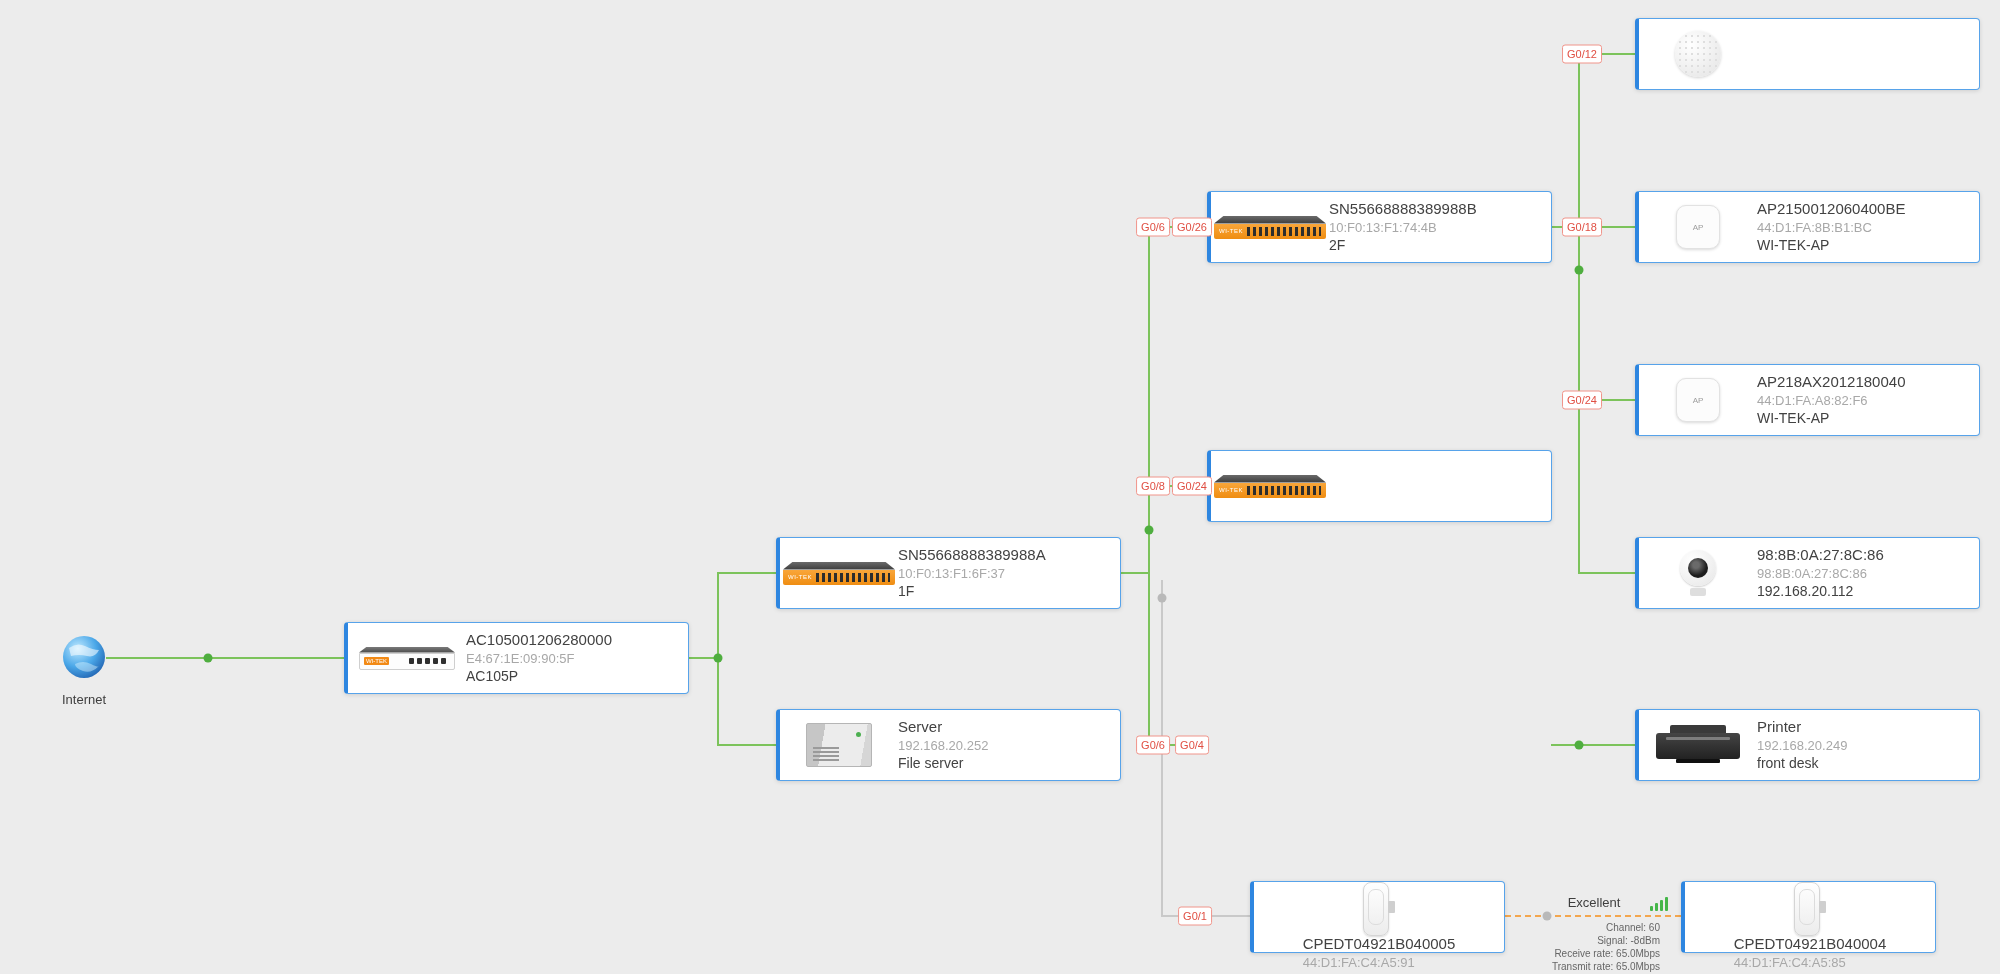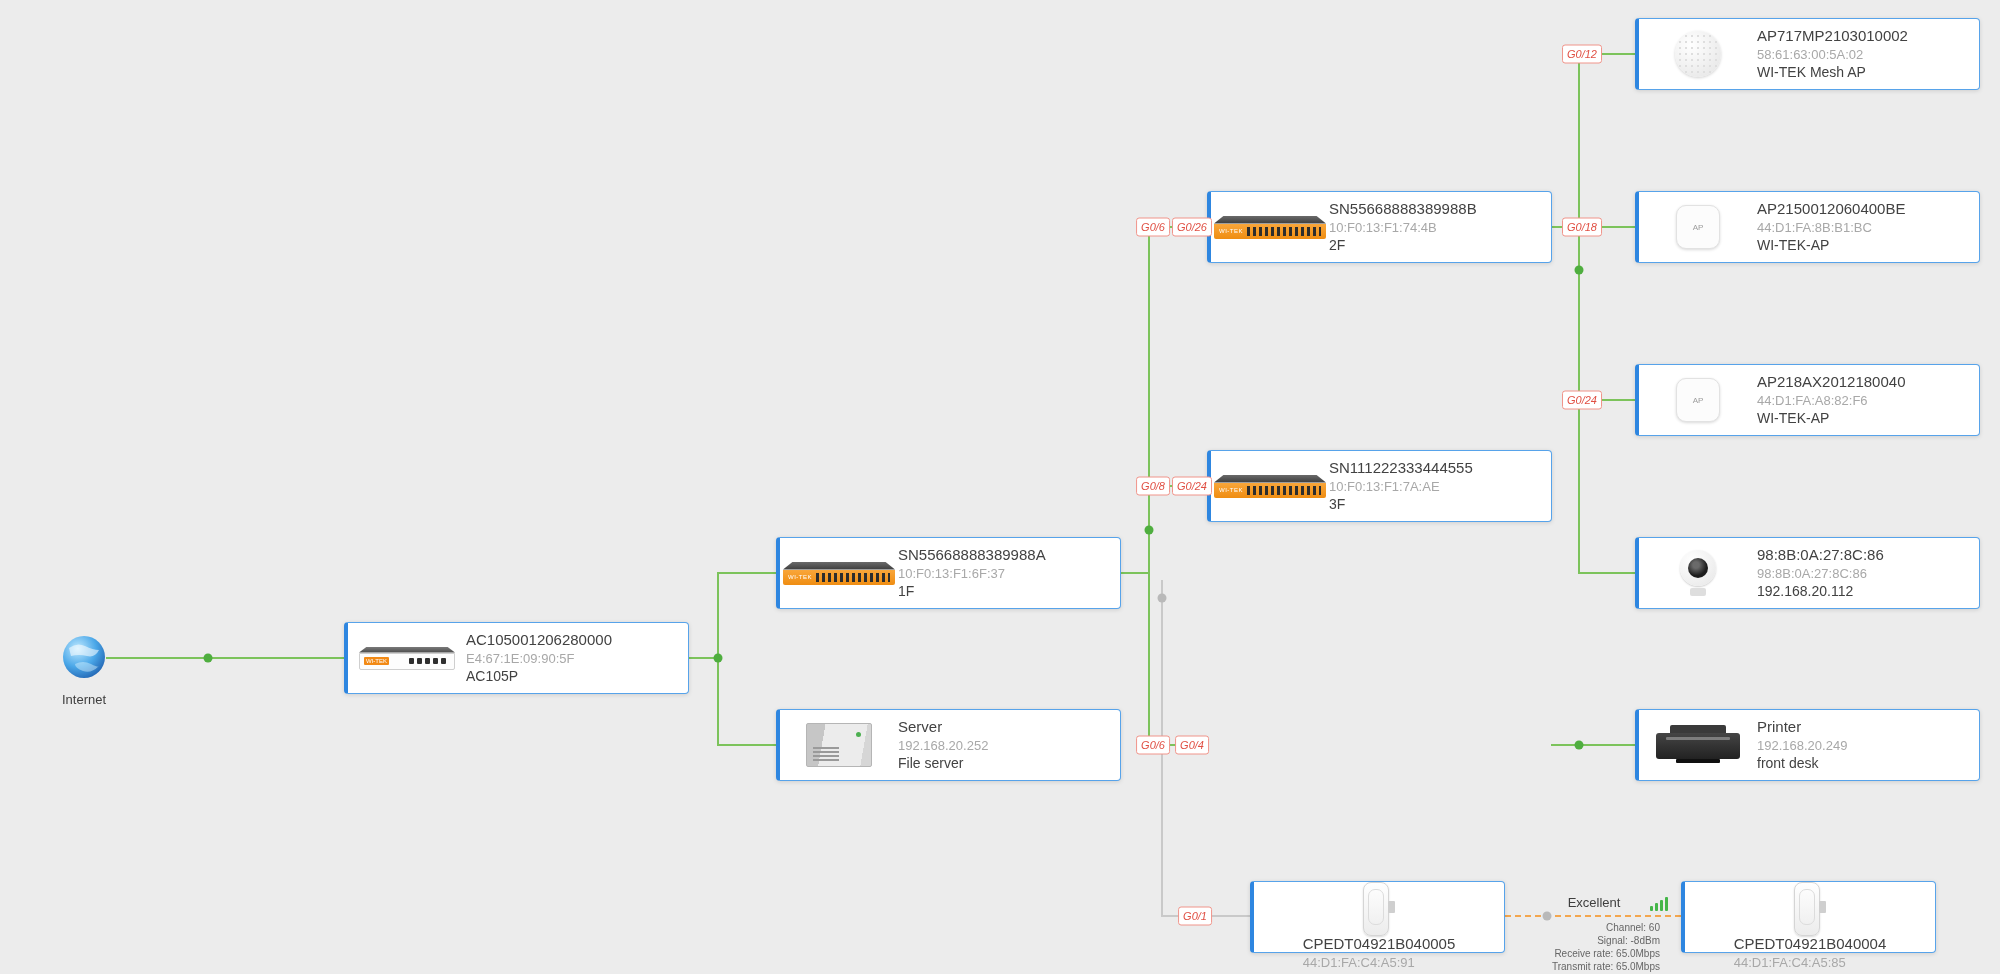--- a/index.html
+++ b/index.html
@@ -8,21 +8,21 @@
   
   .hl{position:absolute;height:2px;background:#7cc35b;z-index:1;}
   .vl{position:absolute;width:2px;background:#7cc35b;z-index:1;}
   .hl.gray,.vl.gray{background:#c9c9c9;}
   .dash{position:absolute;height:0;border-top:2px dashed #f3a64e;z-index:1;}
   .dot{position:absolute;width:9px;height:9px;border-radius:50%;background:#4fae3f;transform:translate(-50%,-50%);z-index:4;}
   .dot.gray{background:#b9b9b9;}
 
   
   .port{position:absolute;transform:translate(-50%,-50%);background:#fff;border:1px solid #f0948a;color:#e04f43;
-        font-size:11px;line-height:1;padding:3px 4px;border-radius:3px;white-space:nowrap;z-index:5;font-style:italic;}
+        font-size:11px;line-height:1;padding:3px 4px;border-radius:3px;white-space:nowrap;z-index:5;}
 
   
   .card{position:absolute;width:345px;height:72px;background:#fff;border:1px solid #57a3ea;border-left:4px solid #2e86e0;
         border-radius:4px;box-shadow:0 1px 4px rgba(0,0,0,.13);display:flex;align-items:center;box-sizing:border-box;z-index:3;cursor:pointer;}
   .card .ic{width:118px;display:flex;justify-content:center;align-items:flex-end;flex-shrink:0;}
   .card .txt{flex:1;min-width:0;}
   .card.small{width:255px;flex-direction:column;}
   .card.small .ic{width:66px;}
   .t1{font-size:15px;color:#424242;line-height:1.35;white-space:nowrap;}
   .t2{font-size:13px;color:#a8a8a8;line-height:1.35;white-space:nowrap;}
@@ -208,37 +208,27 @@
   <div class="card" style="left:1207px;top:450px">
     <div class="ic">
       <div class="icon-switch">
           <div class="sw-top"></div>
         <div class="sw-face">
             <span class="sw-brand">WI-TEK</span>
             <span class="sw-ports"></span>
           </div>
       </div>
     </div>
-    <div class="txt">
-      <div class="t1">SN111222333444555</div>
-      <div class="t2">10:F0:13:F1:7A:AE</div>
-      <div class="t3">3F</div>
-    </div>
   </div>
 
 
   <div class="card" style="left:1635px;top:18px">
     <div class="ic">
         <div class="icon-mesh"></div>
       </div>
-    <div class="txt">
-      <div class="t1">AP717MP2103010002</div>
-      <div class="t2">58:61:63:00:5A:02</div>
-      <div class="t3">WI-TEK Mesh AP</div>
-    </div>
   </div>
 
   <div class="card" style="left:1635px;top:191px">
     <div class="ic">
         <div class="icon-ap">AP</div>
       </div>
     <div class="txt">
       <div class="t1">AP2150012060400BE</div>
       <div class="t2">44:D1:FA:8B:B1:BC</div>
       <div class="t3">WI-TEK-AP</div>

